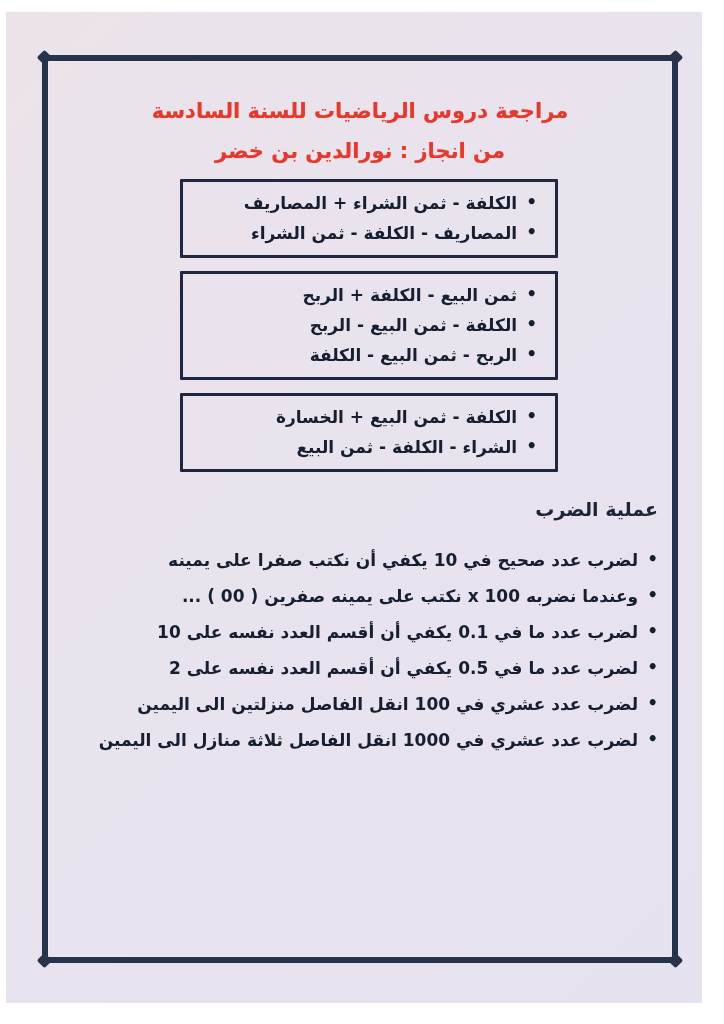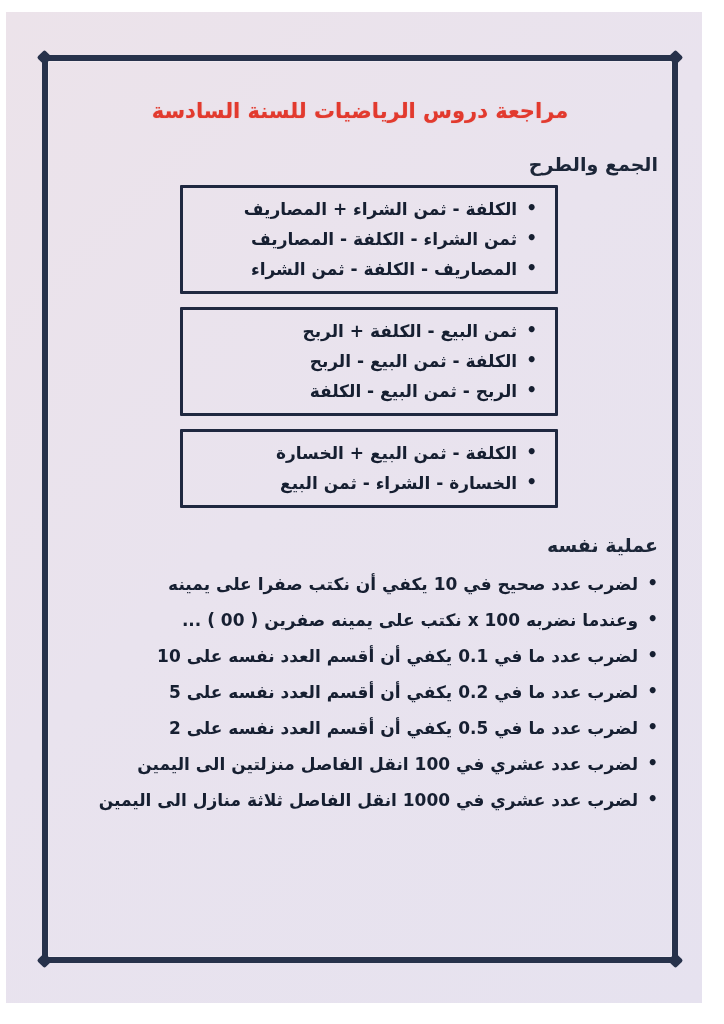--- a/index.html
+++ b/index.html
@@ -46,21 +46,21 @@
     text-align:right;color:#161f31;
   }
   .rule-box.first{margin-top:8px;}
   .box-item{
     display:block;font-size:17px;line-height:30px;white-space:nowrap;
   }
   .box-item::before{
     content:"•";display:inline-block;margin-left:9px;
     transform:translateY(-1px);
   }
-  .mult-list{margin-top:8px;}
+  .mult-list{margin-top:20px;}
   .mult-item{
     display:block;text-align:right;color:#161f31;
     font-size:17px;line-height:36px;white-space:nowrap;
   }
   .mult-item::before{
     content:"•";display:inline-block;margin-left:9px;
     transform:translateY(-1px);
   }
 </style>
 </head>
@@ -71,47 +71,45 @@
 <div class="frame">
   <div class="knob tl"></div>
   <div class="knob tr"></div>
   <div class="knob bl"></div>
   <div class="knob br"></div>
 
   <div class="content">
 
     <div class="title-block">
       <div>مراجعة دروس الرياضيات للسنة السادسة</div>
+      <div>من انجاز : نورالدين بن خضر</div>
     </div>
 
-    <div class="sec-heading h1">الجمع والطرح</div>
 
     <div class="rule-box first">
       <span class="box-item">الكلفة - ثمن الشراء + المصاريف</span>
-      <span class="box-item">ثمن الشراء - الكلفة - المصاريف</span>
       <span class="box-item">المصاريف - الكلفة - ثمن الشراء</span>
     </div>
 
     <div class="rule-box">
       <span class="box-item">ثمن البيع - الكلفة + الربح</span>
       <span class="box-item">الكلفة - ثمن البيع - الربح</span>
       <span class="box-item">الربح - ثمن البيع - الكلفة</span>
     </div>
 
     <div class="rule-box">
       <span class="box-item">الكلفة - ثمن البيع + الخسارة</span>
-      <span class="box-item">الخسارة - الشراء - ثمن البيع</span>
+      <span class="box-item">الشراء - الكلفة - ثمن البيع</span>
     </div>
 
-    <div class="sec-heading h2">عملية نفسه</div>
+    <div class="sec-heading h2">عملية الضرب</div>
 
     <div class="mult-list">
       <span class="mult-item">لضرب عدد صحيح في 10 يكفي أن نكتب صفرا على يمينه</span>
       <span class="mult-item">وعندما نضربه x 100 نكتب على يمينه صفرين ( 00 ) ...</span>
       <span class="mult-item">لضرب عدد ما في 0.1 يكفي أن أقسم العدد نفسه على 10</span>
-      <span class="mult-item">لضرب عدد ما في 0.2 يكفي أن أقسم العدد نفسه على 5</span>
       <span class="mult-item">لضرب عدد ما في 0.5 يكفي أن أقسم العدد نفسه على 2</span>
       <span class="mult-item">لضرب عدد عشري في 100 انقل الفاصل منزلتين الى اليمين</span>
       <span class="mult-item">لضرب عدد عشري في 1000 انقل الفاصل ثلاثة منازل الى اليمين</span>
     </div>
 
   </div>
 </div>
 
 </body></html>

